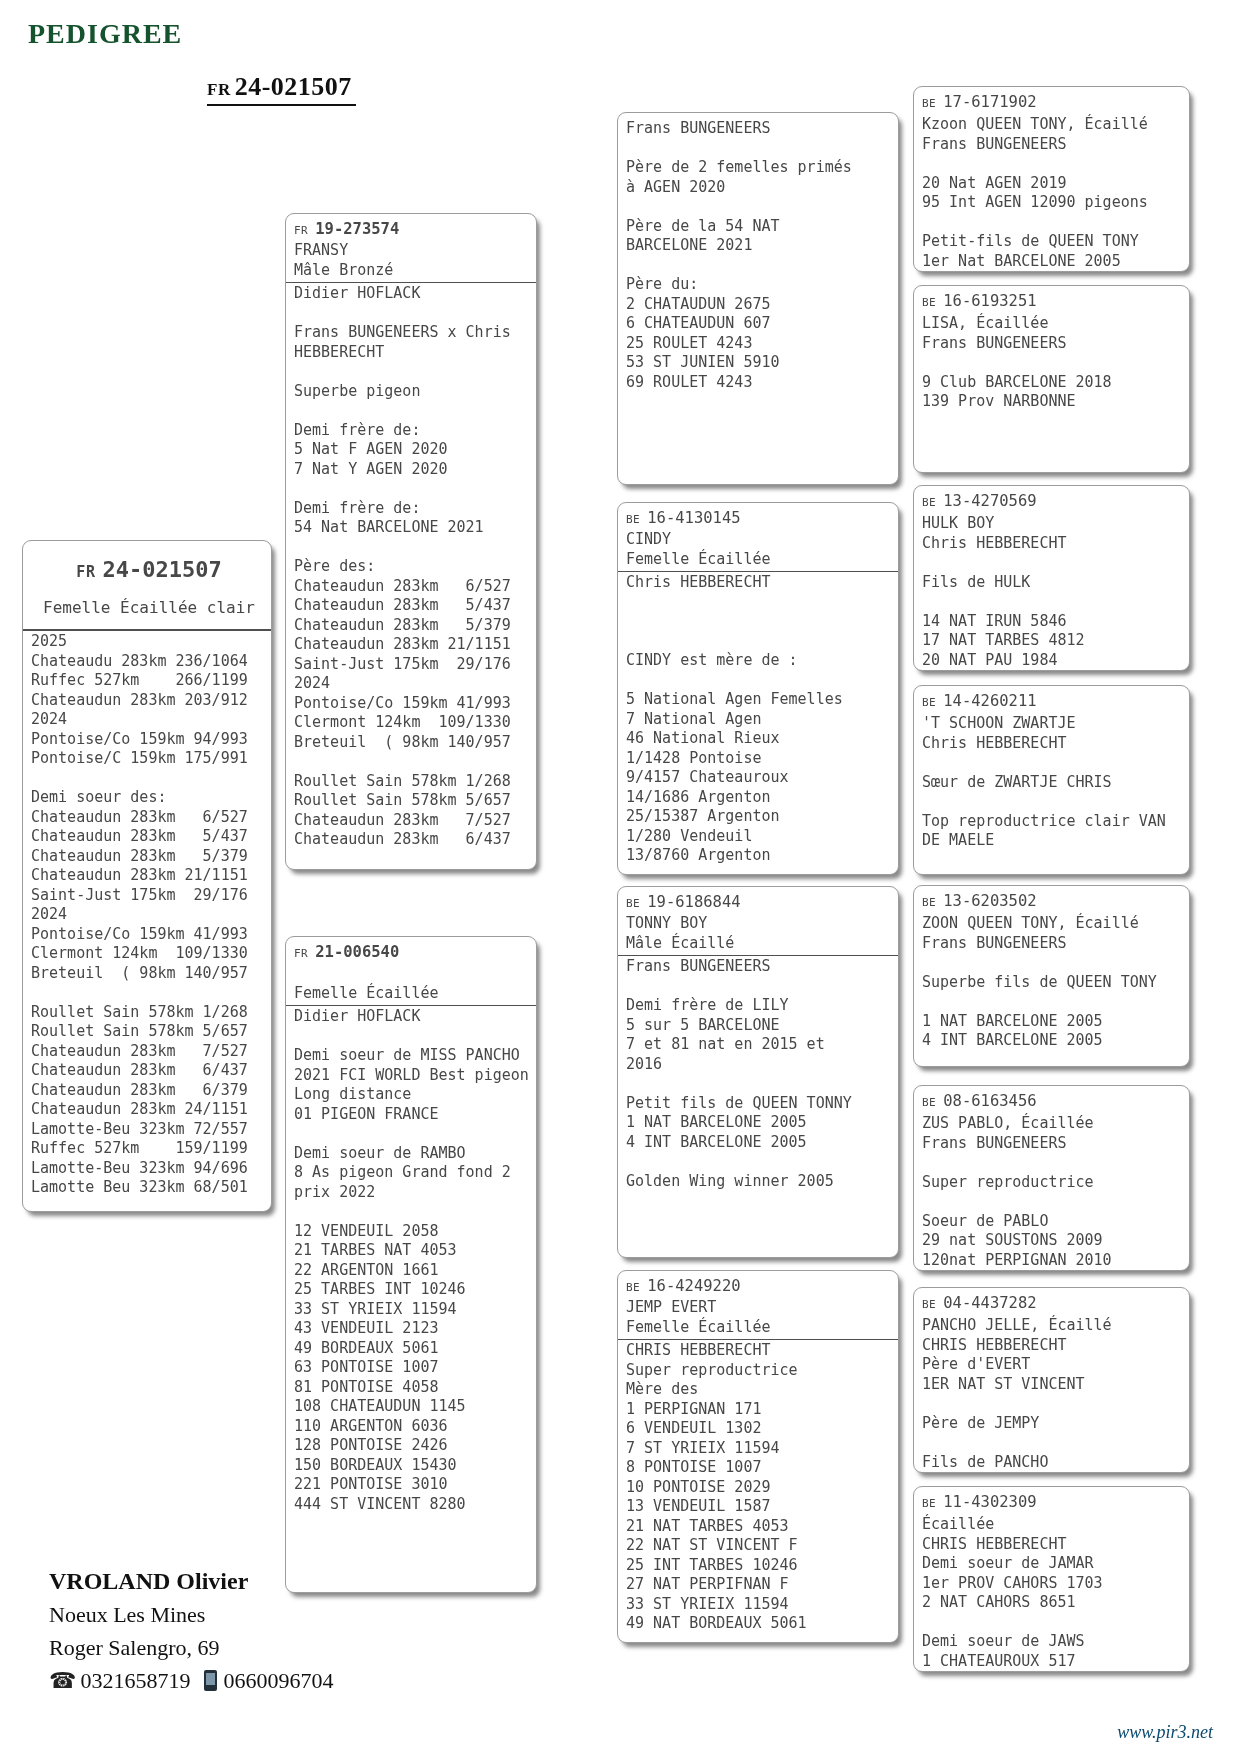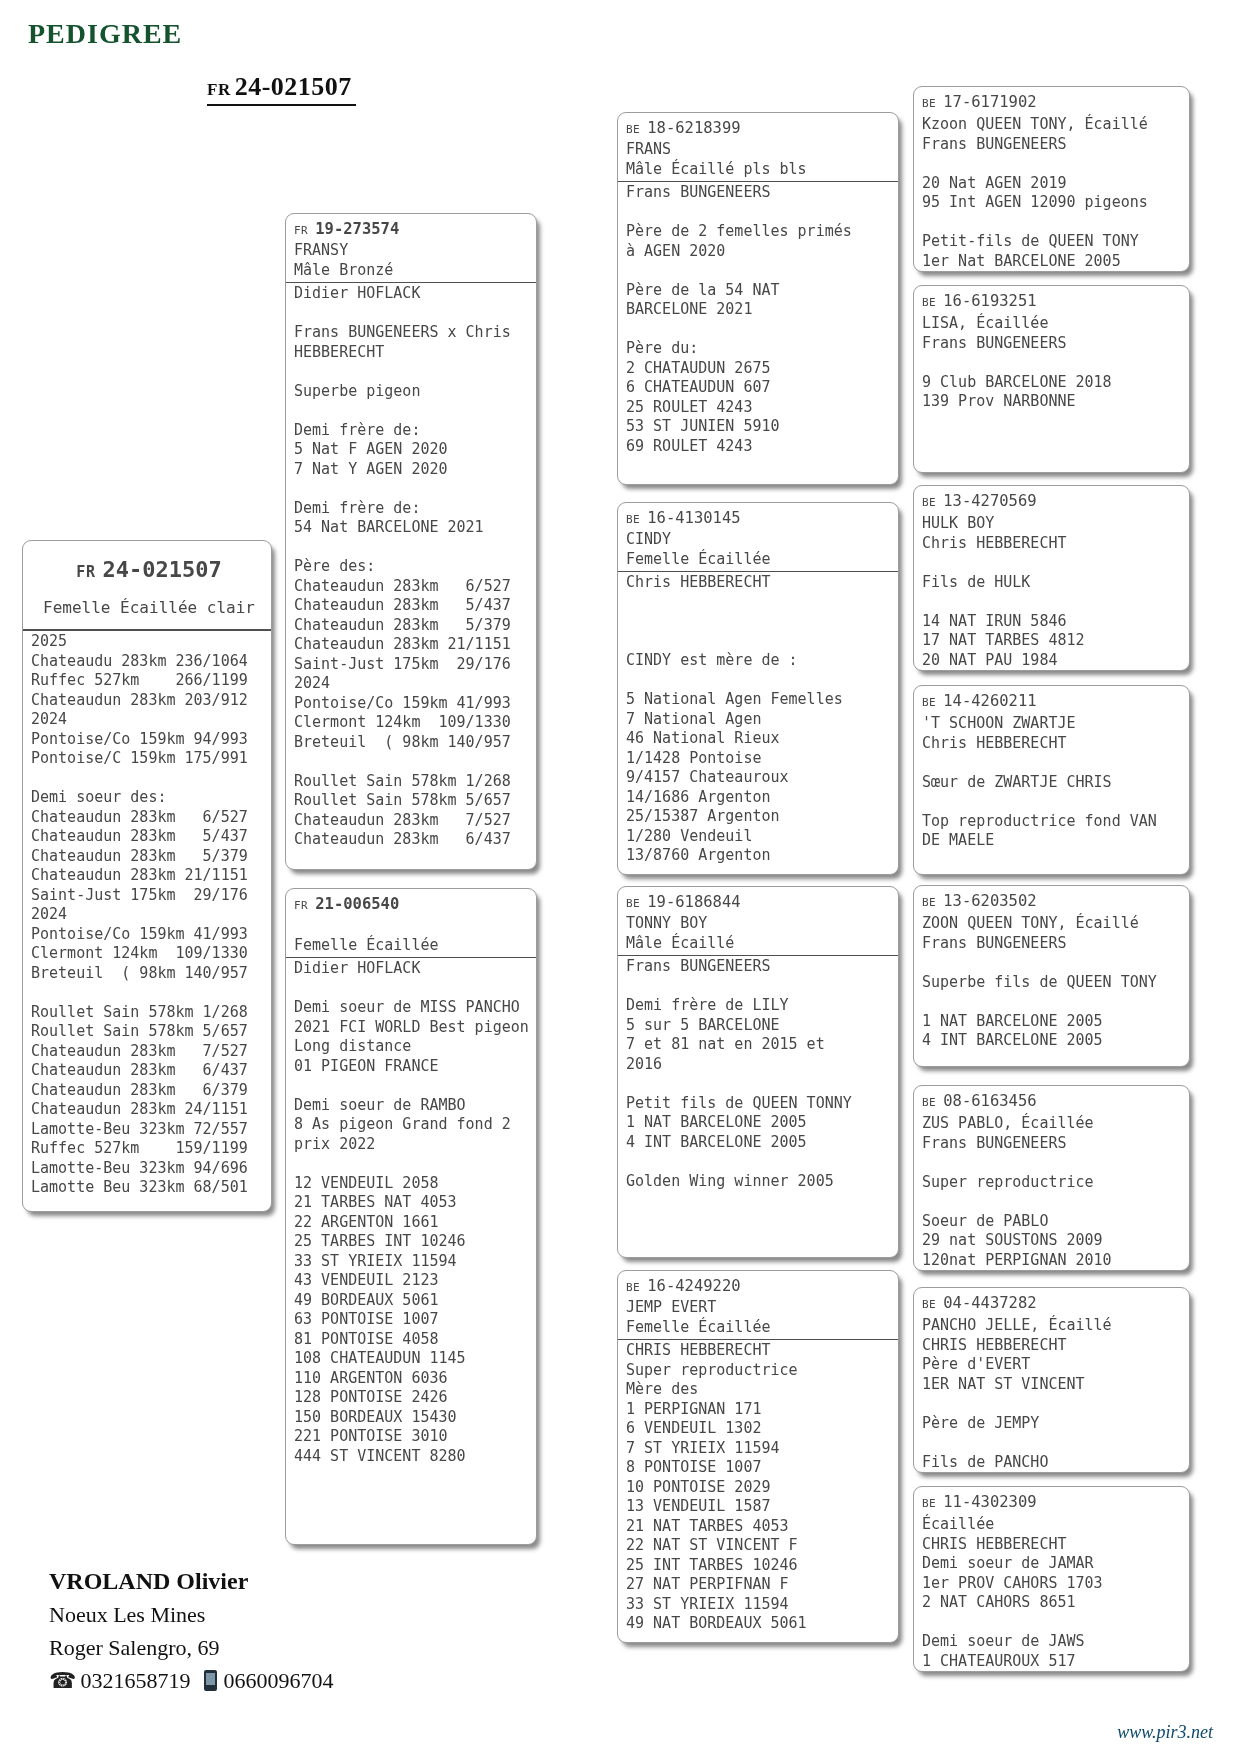--- a/index.html
+++ b/index.html
@@ -125,21 +125,21 @@
         <div class="ln">Clermont 124km  109/1330</div>
         <div class="ln">Breteuil  ( 98km 140/957</div>
         <div class="ln">&nbsp;</div>
         <div class="ln">Roullet Sain 578km 1/268</div>
         <div class="ln">Roullet Sain 578km 5/657</div>
         <div class="ln">Chateaudun 283km   7/527</div>
         <div class="ln">Chateaudun 283km   6/437</div>
       </div>
     </div>
 
-  <div class="pbox" style="left:285px;top:888px;width:252px;height:657px;">
+  <div class="pbox" style="left:285px;top:936px;width:252px;height:657px;">
       <div class="bx-head bx-sep">
         <div class="ring-line"><span class="cc">FR</span><span class="num b">21-006540</span></div>
         <div class="tl">&nbsp;</div>
         <div class="tl">Femelle Écaillée</div>
       </div>
       <div class="bx-body">
         <div class="ln">Didier HOFLACK</div>
         <div class="ln">&nbsp;</div>
         <div class="ln">Demi soeur de MISS PANCHO</div>
         <div class="ln">2021 FCI WORLD Best pigeon</div>
@@ -162,25 +162,20 @@
         <div class="ln">108 CHATEAUDUN 1145</div>
         <div class="ln">110 ARGENTON 6036</div>
         <div class="ln">128 PONTOISE 2426</div>
         <div class="ln">150 BORDEAUX 15430</div>
         <div class="ln">221 PONTOISE 3010</div>
         <div class="ln">444 ST VINCENT 8280</div>
       </div>
     </div>
 
   <div class="pbox" style="left:617px;top:112px;width:282px;height:373px;">
-      <div class="bx-head bx-sep">
-        <div class="ring-line"><span class="cc">BE</span><span class="num">18-6218399</span></div>
-        <div class="tl">FRANS</div>
-        <div class="tl">Mâle Écaillé pls bls</div>
-      </div>
       <div class="bx-body">
         <div class="ln">Frans BUNGENEERS</div>
         <div class="ln">&nbsp;</div>
         <div class="ln">Père de 2 femelles primés</div>
         <div class="ln">à AGEN 2020</div>
         <div class="ln">&nbsp;</div>
         <div class="ln">Père de la 54 NAT</div>
         <div class="ln">BARCELONE 2021</div>
         <div class="ln">&nbsp;</div>
         <div class="ln">Père du:</div>
@@ -312,21 +307,21 @@
   <div class="pbox" style="left:913px;top:685px;width:277px;height:190px;">
       <div class="bx-head">
         <div class="ring-line"><span class="cc">BE</span><span class="num">14-4260211</span></div>
       </div>
       <div class="bx-body">
         <div class="ln">'T SCHOON ZWARTJE</div>
         <div class="ln">Chris HEBBERECHT</div>
         <div class="ln">&nbsp;</div>
         <div class="ln">Sœur de ZWARTJE CHRIS</div>
         <div class="ln">&nbsp;</div>
-        <div class="ln">Top reproductrice fond VAN</div>
+        <div class="ln">Top reproductrice clair VAN</div>
         <div class="ln">DE MAELE</div>
       </div>
     </div>
 
   <div class="pbox" style="left:913px;top:885px;width:277px;height:182px;">
       <div class="bx-head">
         <div class="ring-line"><span class="cc">BE</span><span class="num">13-6203502</span></div>
       </div>
       <div class="bx-body">
         <div class="ln">ZOON QUEEN TONY, Écaillé</div>

